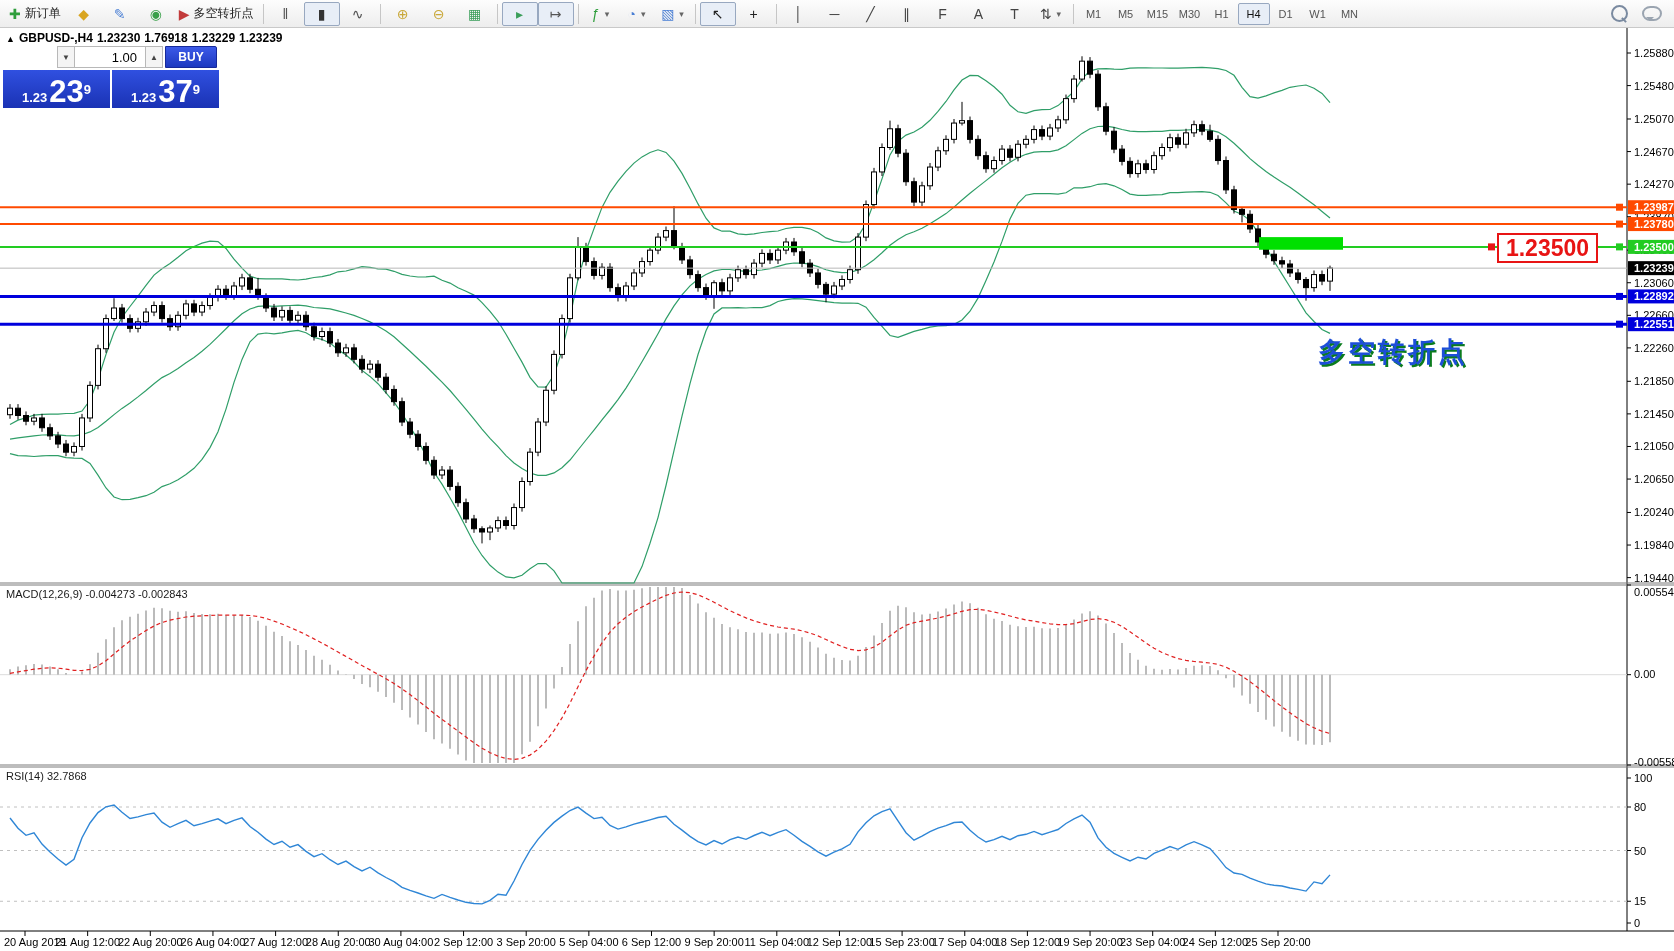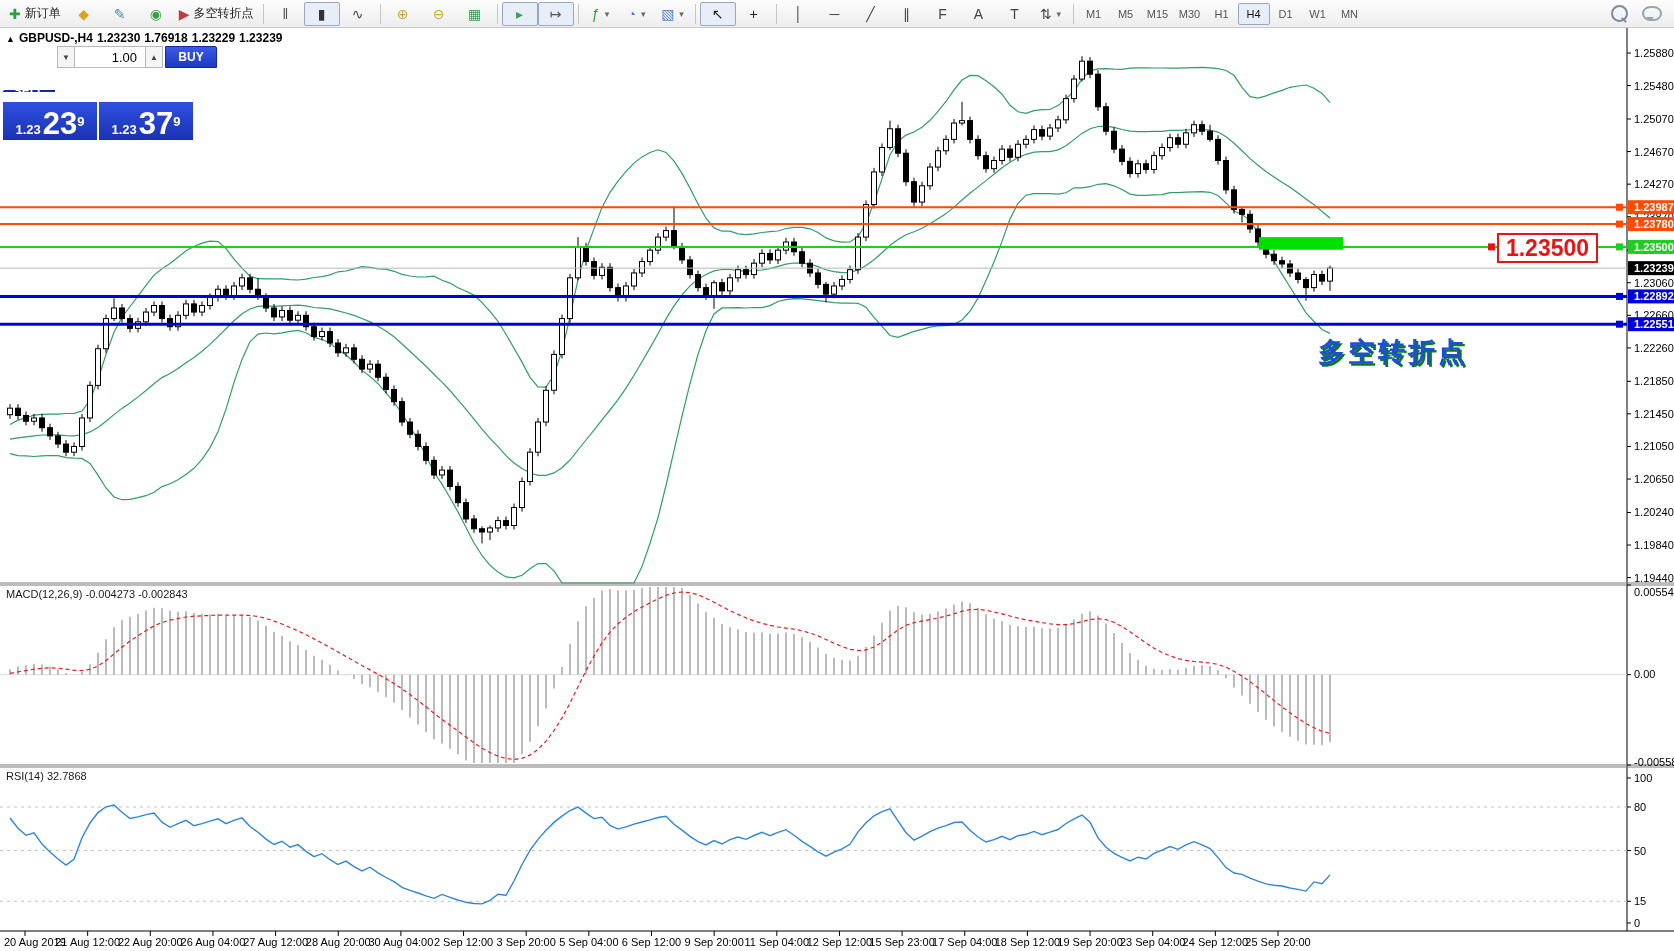--- a/index.html
+++ b/index.html
@@ -34,22 +34,22 @@
   .tp-btn{background:linear-gradient(#3c5ae8,#1d39c0);color:#fff;font-size:12px;font-weight:bold;
     display:flex;align-items:center;justify-content:center;border:1px solid #16299a;box-sizing:border-box;}
   .tp-sell{width:52px;border-radius:2px 0 0 0;margin-top:44px;}
   .tp-buy{width:52px;margin-left:2px;border-radius:0 2px 0 0;}
   .tp-spin{display:flex;height:22px;margin-left:2px;margin-right:0;}
   .tp-arrow{width:18px;background:#f4f4f4;border:1px solid #b8b8b8;display:flex;align-items:center;
     justify-content:center;font-size:8px;color:#444;box-sizing:border-box;}
   .tp-vol{width:70px;background:#fff;border-top:1px solid #b8b8b8;border-bottom:1px solid #b8b8b8;
     display:flex;align-items:center;justify-content:flex-end;padding-right:8px;font-size:13px;box-sizing:border-box;}
   .tp-row2{display:flex;margin-top:2px;}
-  .tp-quote{width:94px;height:38px;background:linear-gradient(#3050e0,#1a32b4);color:#fff;
-    display:flex;align-items:flex-end;justify-content:center;padding-bottom:3px;box-sizing:border-box;margin-top:32px;}
+  .tp-quote{width:107px;height:38px;background:linear-gradient(#3050e0,#1a32b4);color:#fff;
+    display:flex;align-items:flex-end;justify-content:center;padding-bottom:3px;box-sizing:border-box;}
   .tp-quote+.tp-quote{margin-left:2px;}
   .tp-small{font-size:13px;font-weight:bold;margin-right:2px;line-height:15px;}
   .tp-big{font-size:31px;font-weight:bold;line-height:26px;text-align:right;}
   .tp-sup{font-size:13px;font-weight:bold;line-height:30px;vertical-align:top;}
   .price-box{position:absolute;left:1497px;top:233px;width:97px;height:26px;z-index:7;
     background:#fff;border:2px solid #e81414;color:#e81414;font-size:23px;font-weight:bold;
     display:flex;align-items:center;justify-content:center;}
   .annotation{position:absolute;left:1318px;top:334px;z-index:5;font-size:27px;font-weight:bold;
     letter-spacing:3px;color:#1d4ed8;text-shadow:2px 2px 0 #0b7c1e;}
   .ind-label{position:absolute;left:6px;z-index:5;font-size:11px;color:#1a1a1a;}

